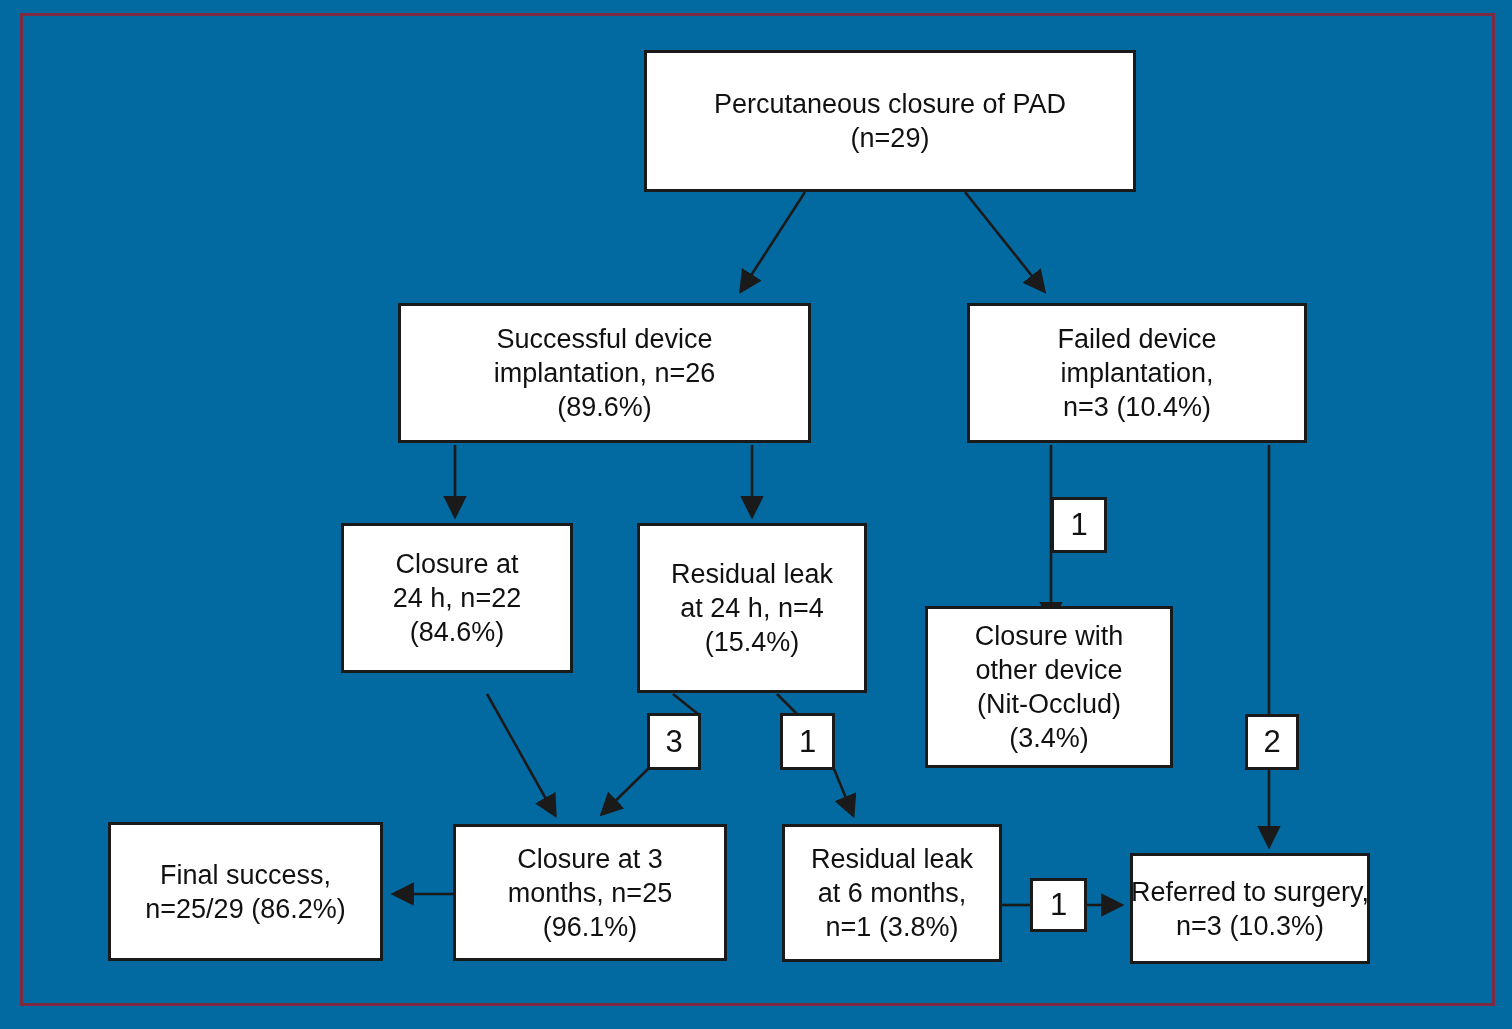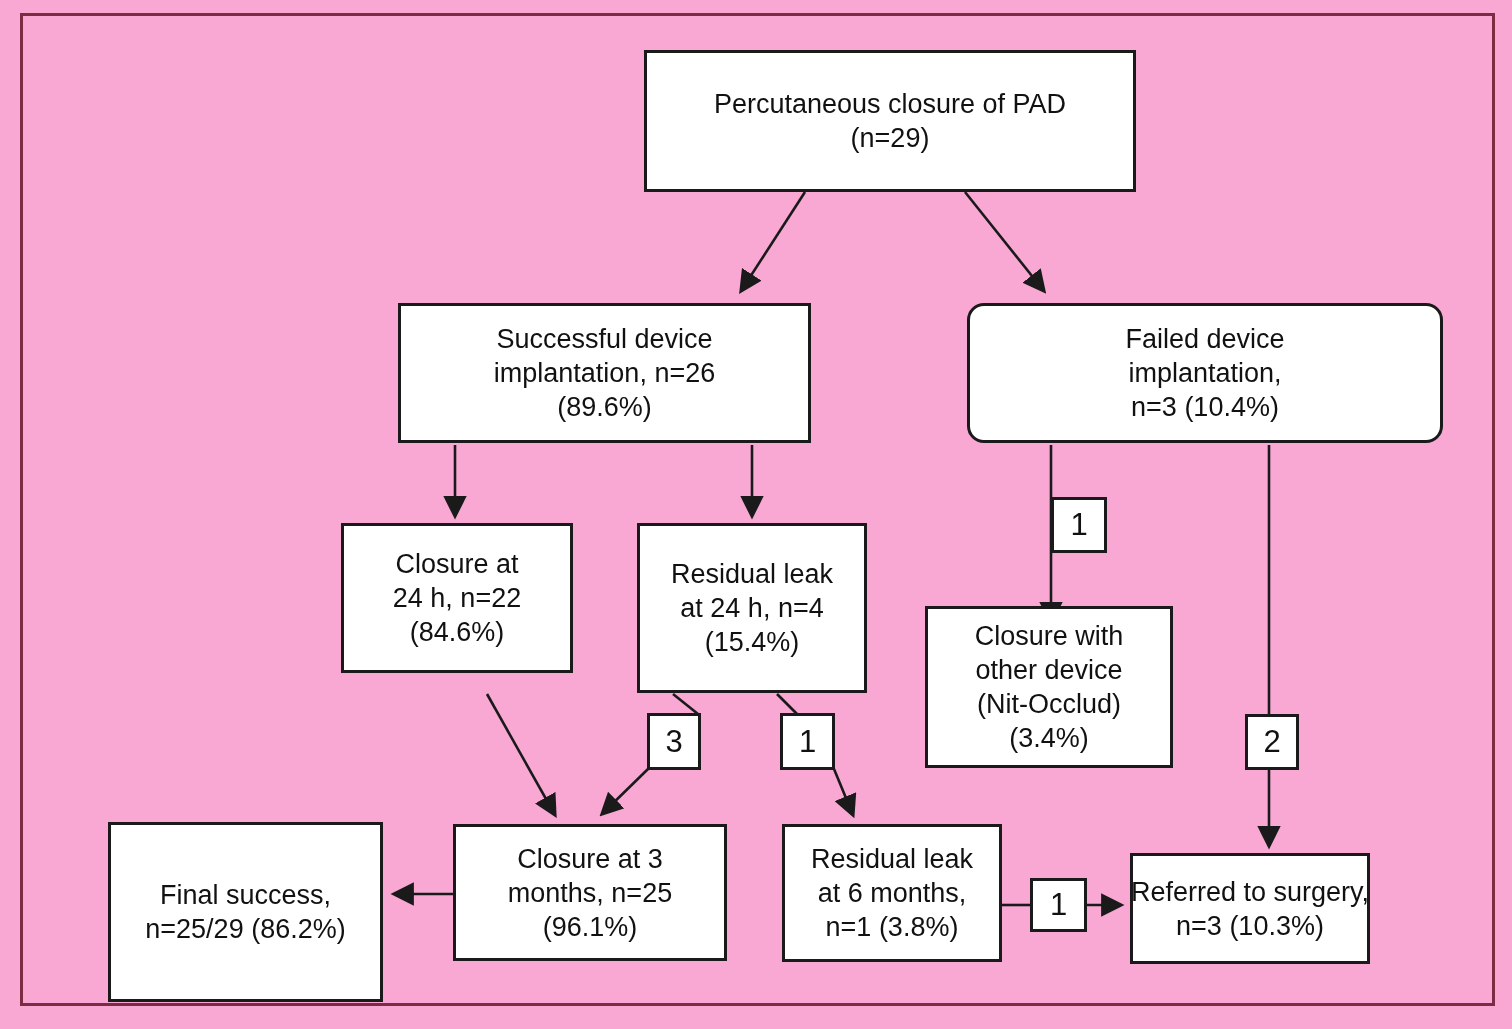--- a/index.html
+++ b/index.html
@@ -1,42 +1,42 @@
 <!DOCTYPE html>
 <html><head>
 <meta charset="utf-8">
 <style>
   html, body { margin:0; padding:0; background:#ffffff; }
   .canvas {
-    position:relative; width:1512px; height:1029px; background:#f9a8d4;
+    position:relative; width:1512px; height:1029px; background:#0369a1;
     font-family:"Liberation Sans", sans-serif; color:#111111; overflow:hidden;
   }
   .frame {
     position:absolute; left:20px; top:13px; width:1475px; height:993px;
     border:3px solid #7d2b42; box-sizing:border-box; background:transparent;
   }
   svg.arrows { position:absolute; left:0; top:0; width:1512px; height:1029px; z-index:1; }
   .node {
     position:absolute; box-sizing:border-box; border:3px solid #1a1a1a; background:#ffffff;
     display:flex; flex-direction:column; align-items:center; justify-content:center;
     text-align:center; font-size:27px; line-height:34px; z-index:2; white-space:nowrap;
   }
   .count {
     position:absolute; box-sizing:border-box; border:3px solid #1a1a1a; background:#ffffff;
     display:flex; align-items:center; justify-content:center;
     font-size:31px; z-index:3;
   }
   
   #n-root        { left:644px;  top:50px;  width:492px; height:142px; }
   #n-success     { left:398px;  top:303px; width:413px; height:140px; }
-  #n-failed      { left:967px;  top:303px; width:476px; height:140px;border-radius:17px; }
+  #n-failed      { left:967px;  top:303px; width:340px; height:140px; }
   #n-closure24   { left:341px;  top:523px; width:232px; height:150px; }
   #n-residual24  { left:637px;  top:523px; width:230px; height:170px; }
   #n-other       { left:925px;  top:606px; width:248px; height:162px; }
-  #n-final       { left:108px;  top:822px; width:275px; height:180px; }
+  #n-final       { left:108px;  top:822px; width:275px; height:139px; }
   #n-closure3m   { left:453px;  top:824px; width:274px; height:137px;text-align:right; }
   #n-residual6m  { left:782px;  top:824px; width:220px; height:138px; }
   #n-referred    { left:1130px; top:853px; width:240px; height:111px; }
   
   #c-other       { left:1051px; top:497px; width:56px; height:56px; }
   #c-three       { left:647px;  top:713px; width:54px; height:57px; }
   #c-one-a       { left:780px;  top:713px; width:55px; height:57px; }
   #c-two         { left:1245px; top:714px; width:54px; height:56px; }
   #c-one-b       { left:1030px; top:878px; width:57px; height:54px; }
 </style>

